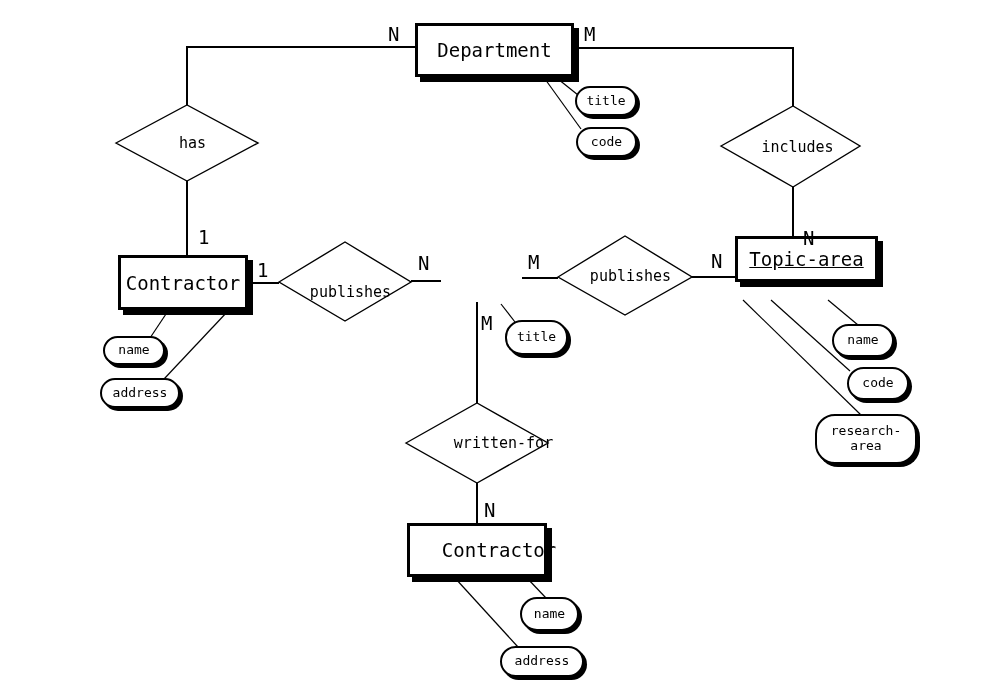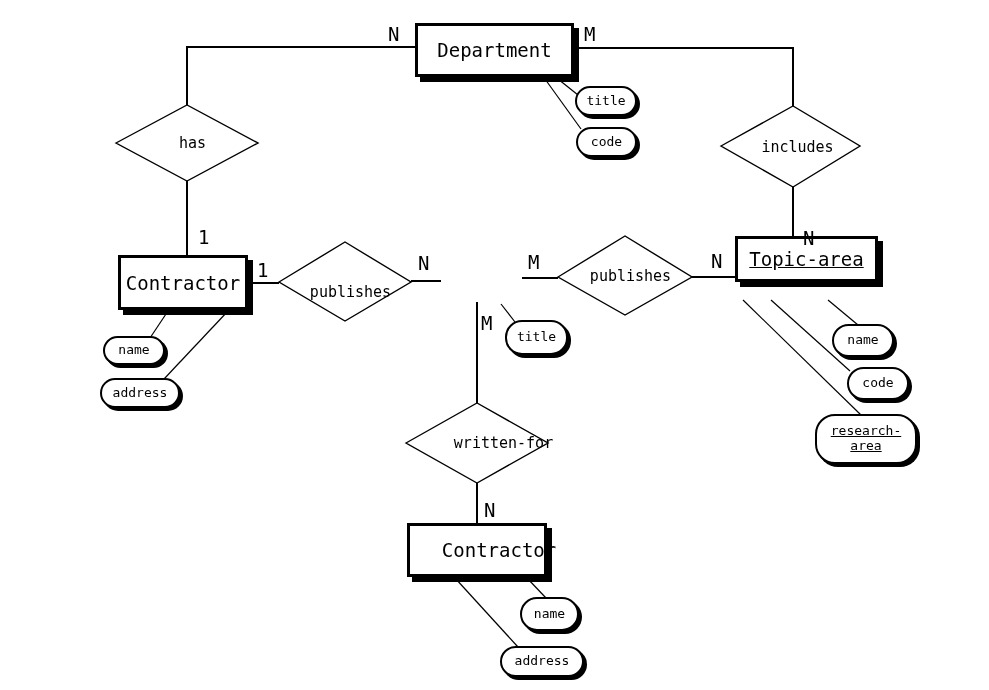--- a/index.html
+++ b/index.html
@@ -113,21 +113,21 @@
   <div class="rel-label" style="left:625px; top:276px;">publishes</div>
   <div class="rel-label" style="left:475px; top:443px;margin-left:23px;">written-for</div>
 
   <div class="attr" style="left:575px; top:86px; width:62px; height:30px;">title</div>
   <div class="attr" style="left:576px; top:127px; width:61px; height:30px;">code</div>
   <div class="attr" style="left:103px; top:336px; width:62px; height:29px;">name</div>
   <div class="attr" style="left:100px; top:378px; width:80px; height:30px;">address</div>
   <div class="attr" style="left:505px; top:320px; width:63px; height:35px;">title</div>
   <div class="attr" style="left:832px; top:324px; width:62px; height:33px;">name</div>
   <div class="attr" style="left:847px; top:367px; width:62px; height:33px;">code</div>
-  <div class="attr" style="left:815px; top:414px; width:102px; height:50px; border-radius:20px;text-decoration:underline;">research-
+  <div class="attr" style="left:815px; top:414px; width:102px; height:50px; border-radius:20px;">research-
 area</div>
   <div class="attr" style="left:520px; top:597px; width:59px; height:34px;">name</div>
   <div class="attr" style="left:500px; top:646px; width:84px; height:31px;">address</div>
 
   <div class="card" style="left:388px; top:25px;">N</div>
   <div class="card" style="left:584px; top:25px;">M</div>
   <div class="card" style="left:198px; top:228px;">1</div>
   <div class="card" style="left:257px; top:261px;">1</div>
   <div class="card" style="left:418px; top:254px;">N</div>
   <div class="card" style="left:528px; top:253px;">M</div>

